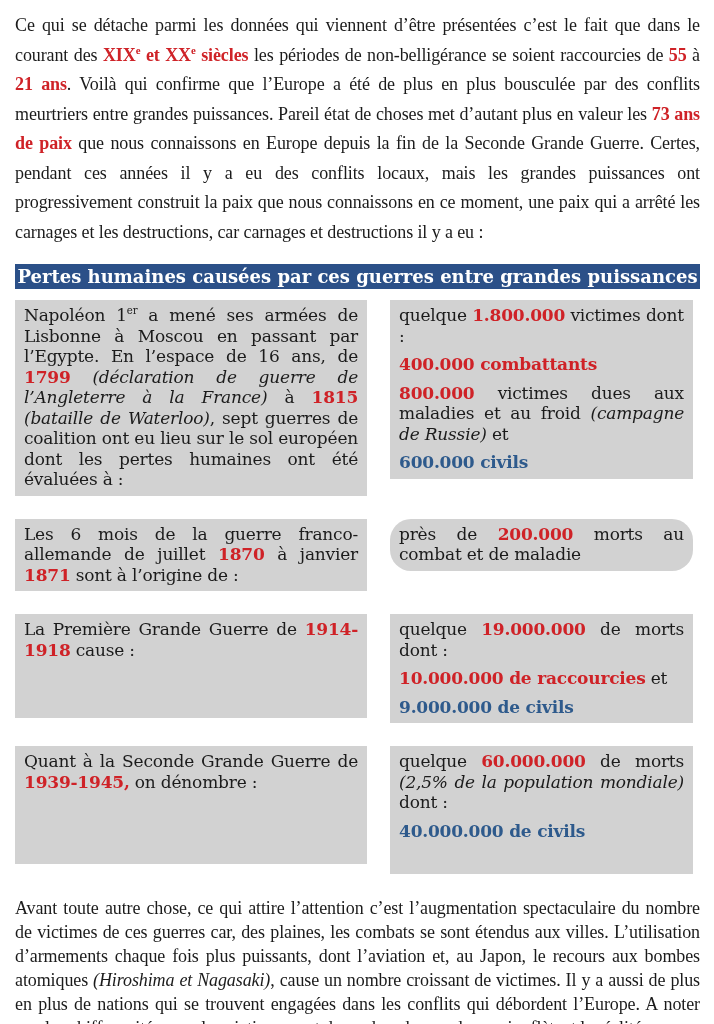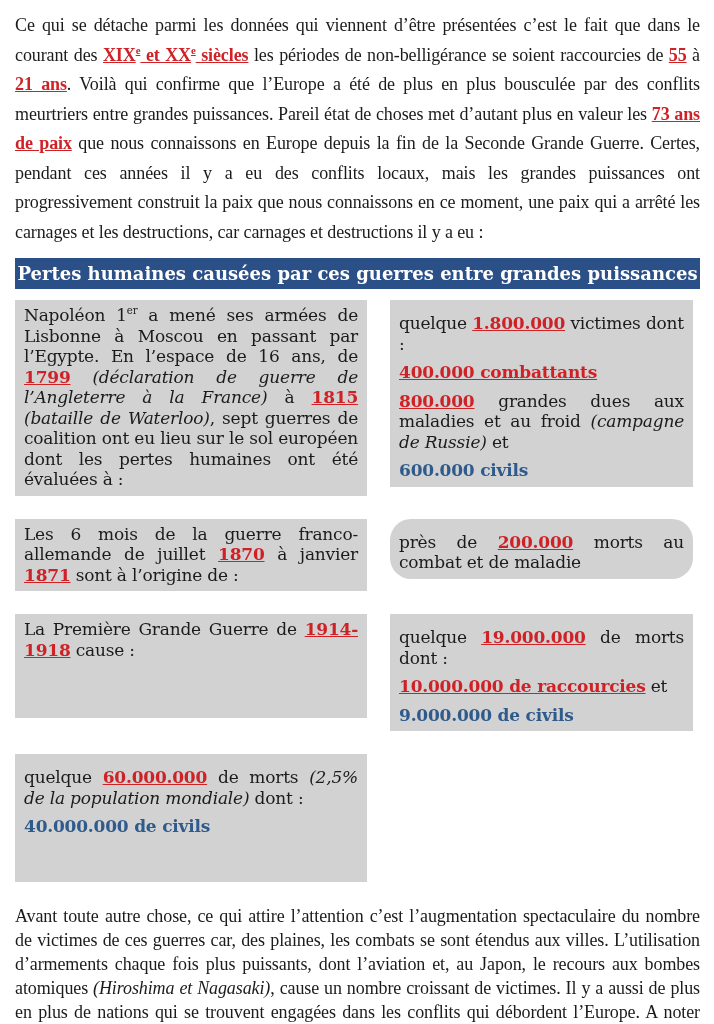--- a/index.html
+++ b/index.html
@@ -10,21 +10,21 @@
     color: var(--ink, #1b1b1b);
     overflow: hidden;
   }
   .page { width: 714px; height: 1024px; padding: 11px 14px 0 15px; background: var(--page_bg, #ffffff); }
 
   .para { font-size: 18px; text-align: justify; letter-spacing: -0.1px; }
   .intro { line-height: 29.5px; }
   .outro { line-height: 24px; margin-top: 22px; }
 
   .band {
-    margin-top: 11px; height: 31px;
+    margin-top: 17px; height: 25px;
     background: var(--band_bg, #2b5088);
     color: var(--band_text, #ffffff);
     display: flex; align-items: center; justify-content: center;
     font-family: "DejaVu Serif", serif;
     font-weight: bold; font-size: 18px;
   }
 
   .rows {
     margin-top: 11px;
     display: grid;
@@ -34,32 +34,32 @@
     align-items: start;
     gap: 23px;
   }
   .cell {
     background: var(--cell_bg, #d2d2d2);
     padding: 5px 9px 6px 9px;
     font-family: "DejaVu Serif", serif;
     font-size: 17px; line-height: 20.5px;
     text-align: justify; letter-spacing: -0.2px;
   }
-  .cell p { margin: 8px 0 8px 0; }
+  .cell p { margin: 0 0 8px 0; }
   .cell p:last-child { margin-bottom: 0; }
 
   .mh-r1l { min-height: 174px; }
   .mh-r1r { min-height: 166px; }
   .mh-r2l { min-height: 64px; }
   .mh-r2r { min-height: 48px; border-radius: 21px; }
   .mh-r3  { min-height: 104px; }
   .mh-r4l { min-height: 118px; }
   .mh-r4r { min-height: 128px; }
 
-  .red  { color: var(--red, #cf2227); font-weight: bold; text-decoration: underline; }
+  .red  { color: var(--red, #cf2227); font-weight: bold; }
   .blue { color: var(--blue, #2e5a8c); font-weight: bold; }
   .i    { font-style: italic; }
   .sup  { vertical-align: super; font-size: 0.6em; line-height: 0; }
 </style>
 </head>
 <body>
 
 <div class="page">
 
   <p class="para intro"><span>Ce qui se détache parmi les données qui viennent d’être présentées c’est le fait que dans le courant des </span><span class="red">XIX</span><span class="red sup">e</span><span class="red"> et XX</span><span class="red sup">e</span><span class="red"> siècles</span><span> les périodes de non-belligérance se soient raccourcies de </span><span class="red">55</span><span> à </span><span class="red">21 ans</span><span>. Voilà qui confirme que l’Europe a été de plus en plus bousculée par des conflits meurtriers entre grandes puissances. Pareil état de choses met d’autant plus en valeur les </span><span class="red">73 ans de paix</span><span> que nous connaissons en Europe depuis la fin de la Seconde Grande Guerre. Certes, pendant ces années il y a eu des conflits locaux, mais les grandes puissances ont progressivement construit la paix que nous connaissons en ce moment, une paix qui a arrêté les carnages et les destructions, car carnages et destructions il y a eu :</span></p>
@@ -67,36 +67,37 @@
   <div class="band">
     <span>Pertes humaines causées par ces guerres entre grandes puissances</span>
   </div>
 
   <div class="rows">
 
     <div class="cell mh-r1l"><span>Napoléon 1</span><span class="sup">er</span><span> a mené ses armées de Lisbonne à Moscou en passant par l’Egypte. En l’espace de 16 ans, de </span><span class="red">1799</span><span> </span><span class="i">(déclaration de guerre de l’Angleterre à la France)</span><span> à </span><span class="red">1815</span><span> </span><span class="i">(bataille de Waterloo)</span><span>, sept guerres de coalition ont eu lieu sur le sol européen dont les pertes humaines ont été évaluées à :</span></div>
     <div class="cell mh-r1r">
       <p><span>quelque </span><span class="red">1.800.000</span><span> victimes dont :</span></p>
       <p><span class="red">400.000 combattants</span></p>
-      <p><span class="red">800.000</span><span> grandes dues aux maladies et au froid </span><span class="i">(campagne de Russie)</span><span> et</span></p>
+      <p><span class="red">800.000</span><span> victimes dues aux maladies et au froid </span><span class="i">(campagne de Russie)</span><span> et</span></p>
       <p><span class="blue">600.000 civils</span></p>
     </div>
 
     <div class="cell mh-r2l"><span>Les 6 mois de la guerre franco-allemande de juillet </span><span class="red">1870</span><span> à janvier </span><span class="red">1871</span><span> sont à l’origine de :</span></div>
     <div class="cell mh-r2r">
       <p><span>près de </span><span class="red">200.000</span><span> morts au combat et de maladie</span></p>
     </div>
 
     <div class="cell mh-r3"><span>La Première Grande Guerre de </span><span class="red">1914-1918</span><span> cause :</span></div>
     <div class="cell mh-r3">
       <p><span>quelque </span><span class="red">19.000.000</span><span> de morts dont :</span></p>
       <p><span class="red">10.000.000 de raccourcies</span><span> et</span></p>
       <p><span class="blue">9.000.000 de civils</span></p>
     </div>
 
+    <div class="cell mh-r4l"><span>Quant à la Seconde Grande Guerre de </span><span class="red">1939-1945,</span><span> on dénombre :</span></div>
     <div class="cell mh-r4r">
       <p><span>quelque </span><span class="red">60.000.000</span><span> de morts </span><span class="i">(2,5% de la population mondiale)</span><span> dont :</span></p>
       <p><span class="blue">40.000.000 de civils</span></p>
     </div>
 
   </div>
 
   <p class="para outro"><span>Avant toute autre chose, ce qui attire l’attention c’est l’augmentation spectaculaire du nombre de victimes de ces guerres car, des plaines, les combats se sont étendus aux villes. L’utilisation d’armements chaque fois plus puissants, dont l’aviation et, au Japon, le recours aux bombes atomiques </span><span class="i">(Hiroshima et Nagasaki)</span><span>, cause un nombre croissant de victimes. Il y a aussi de plus en plus de nations qui se trouvent engagées dans les conflits qui débordent l’Europe. A noter que les chiffres cités pour les victimes sont des ordres de grandeur qui reflètent la réalité.</span></p>
 
 </div>

